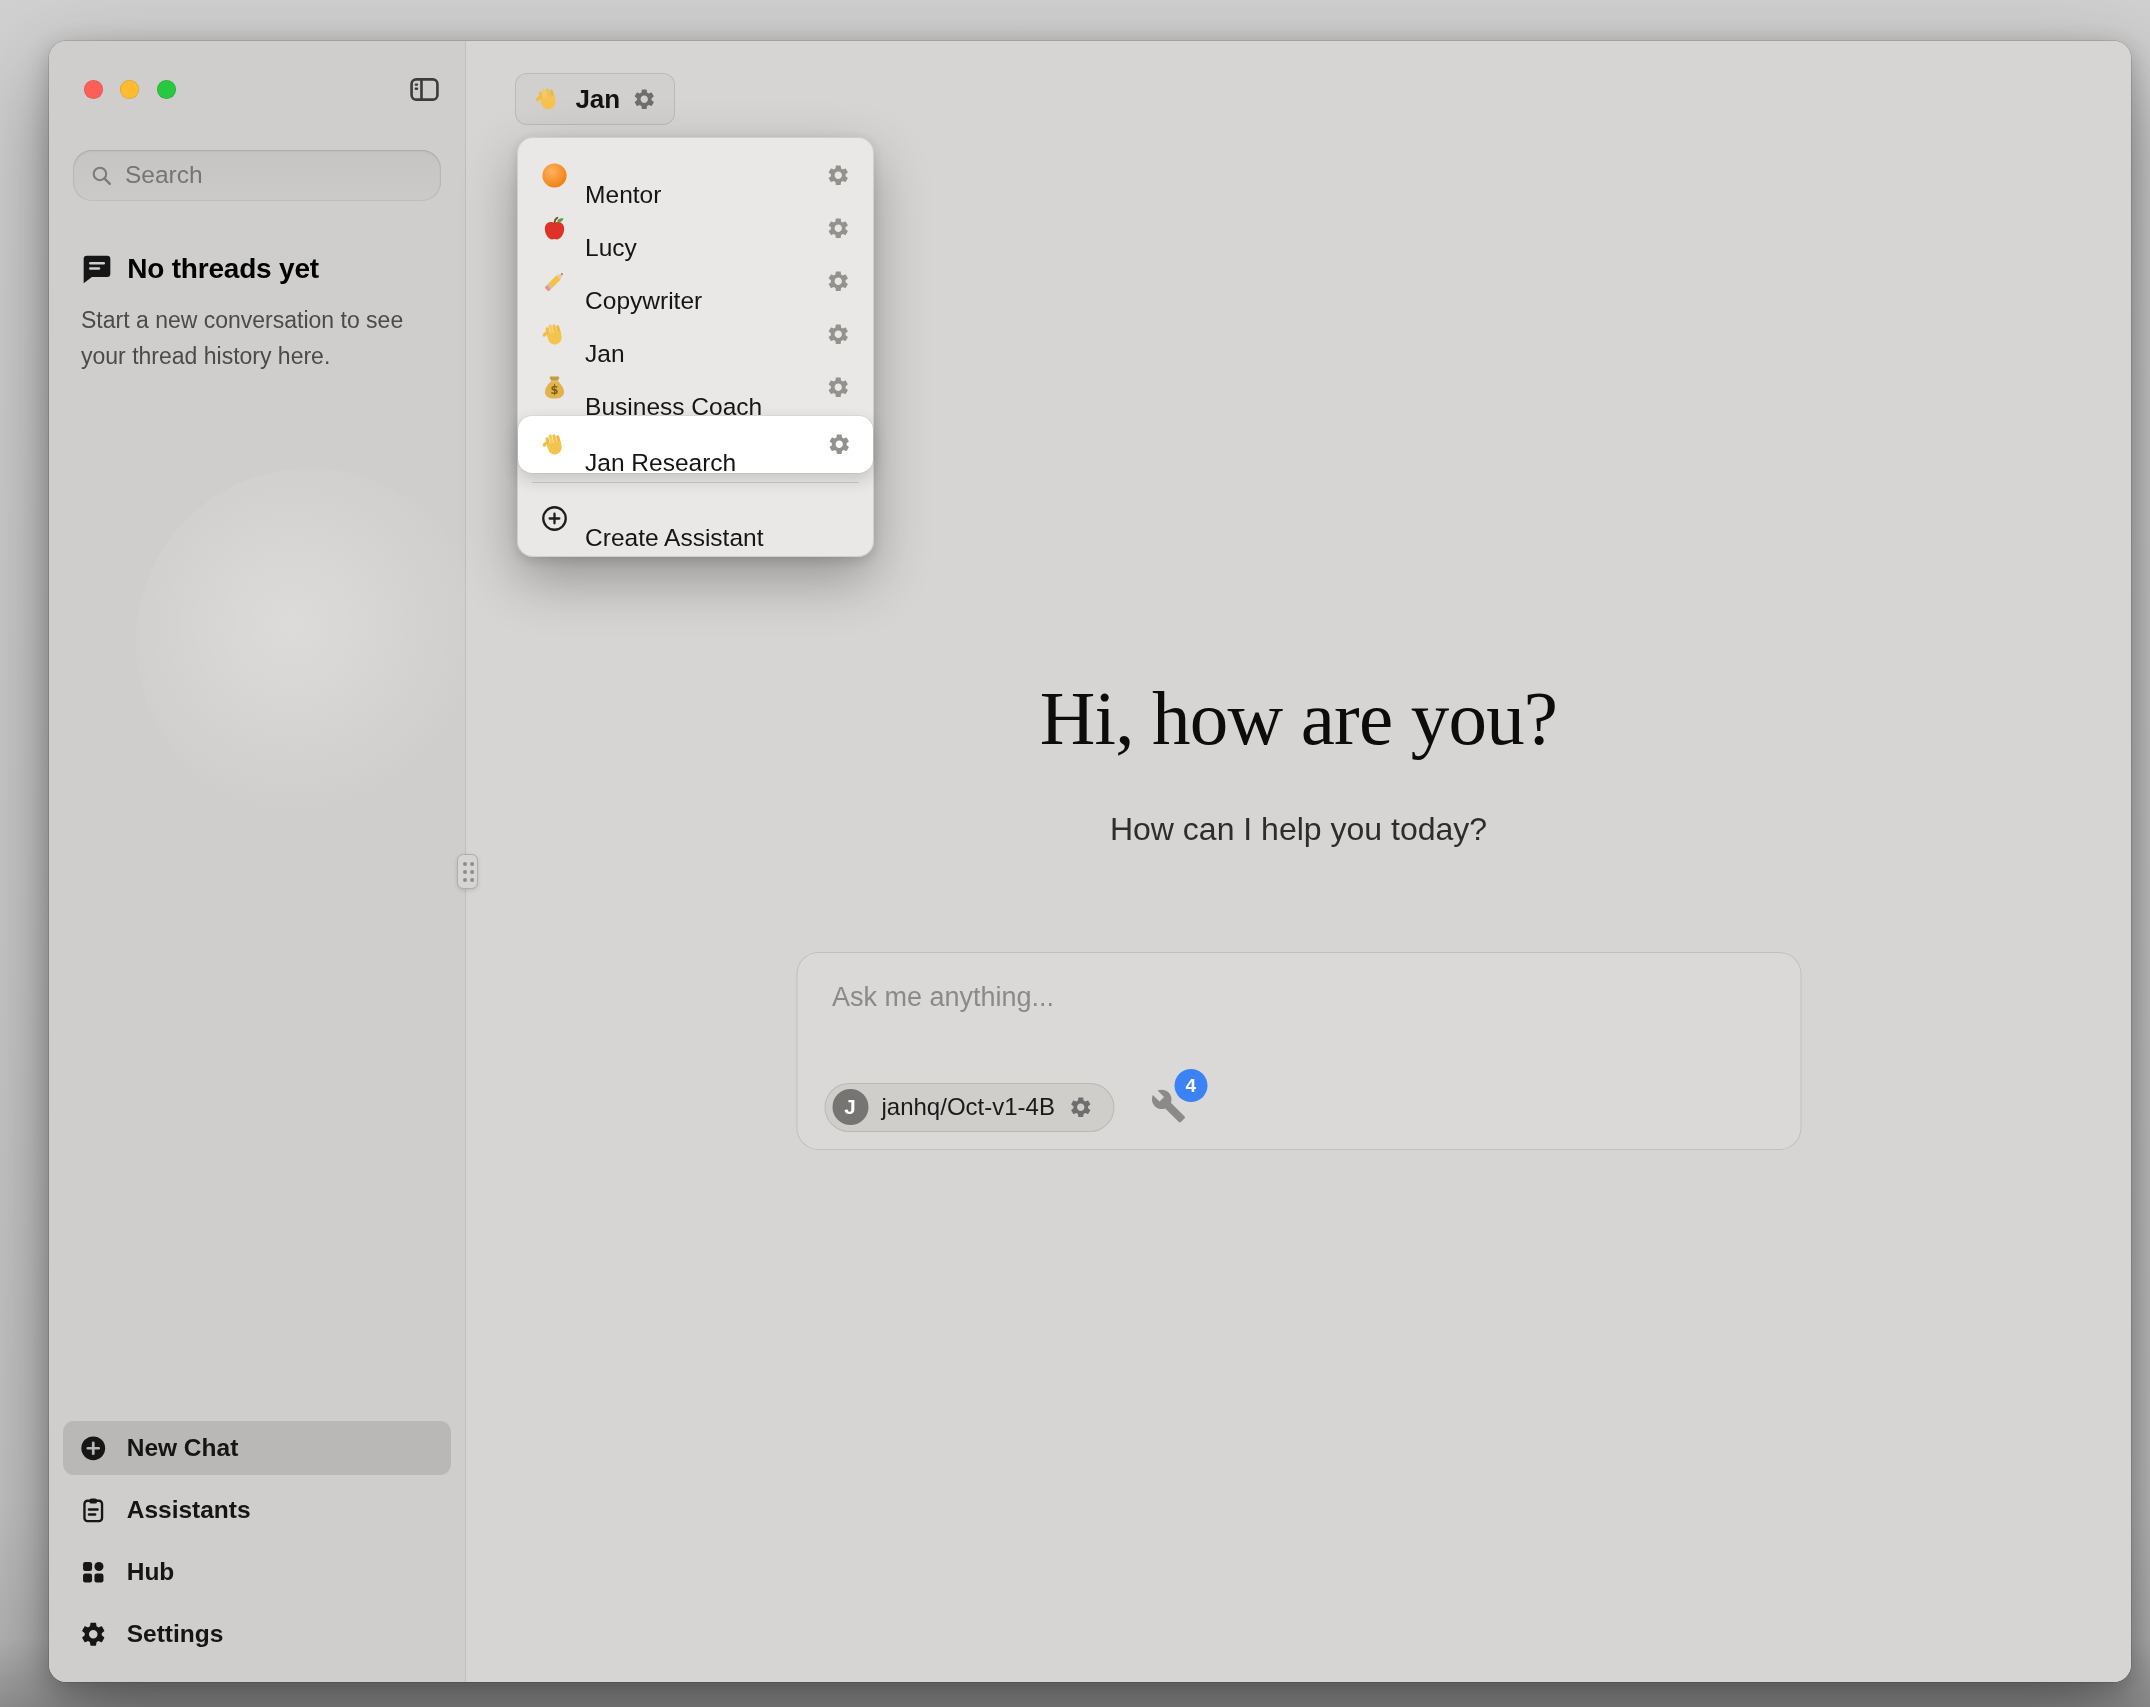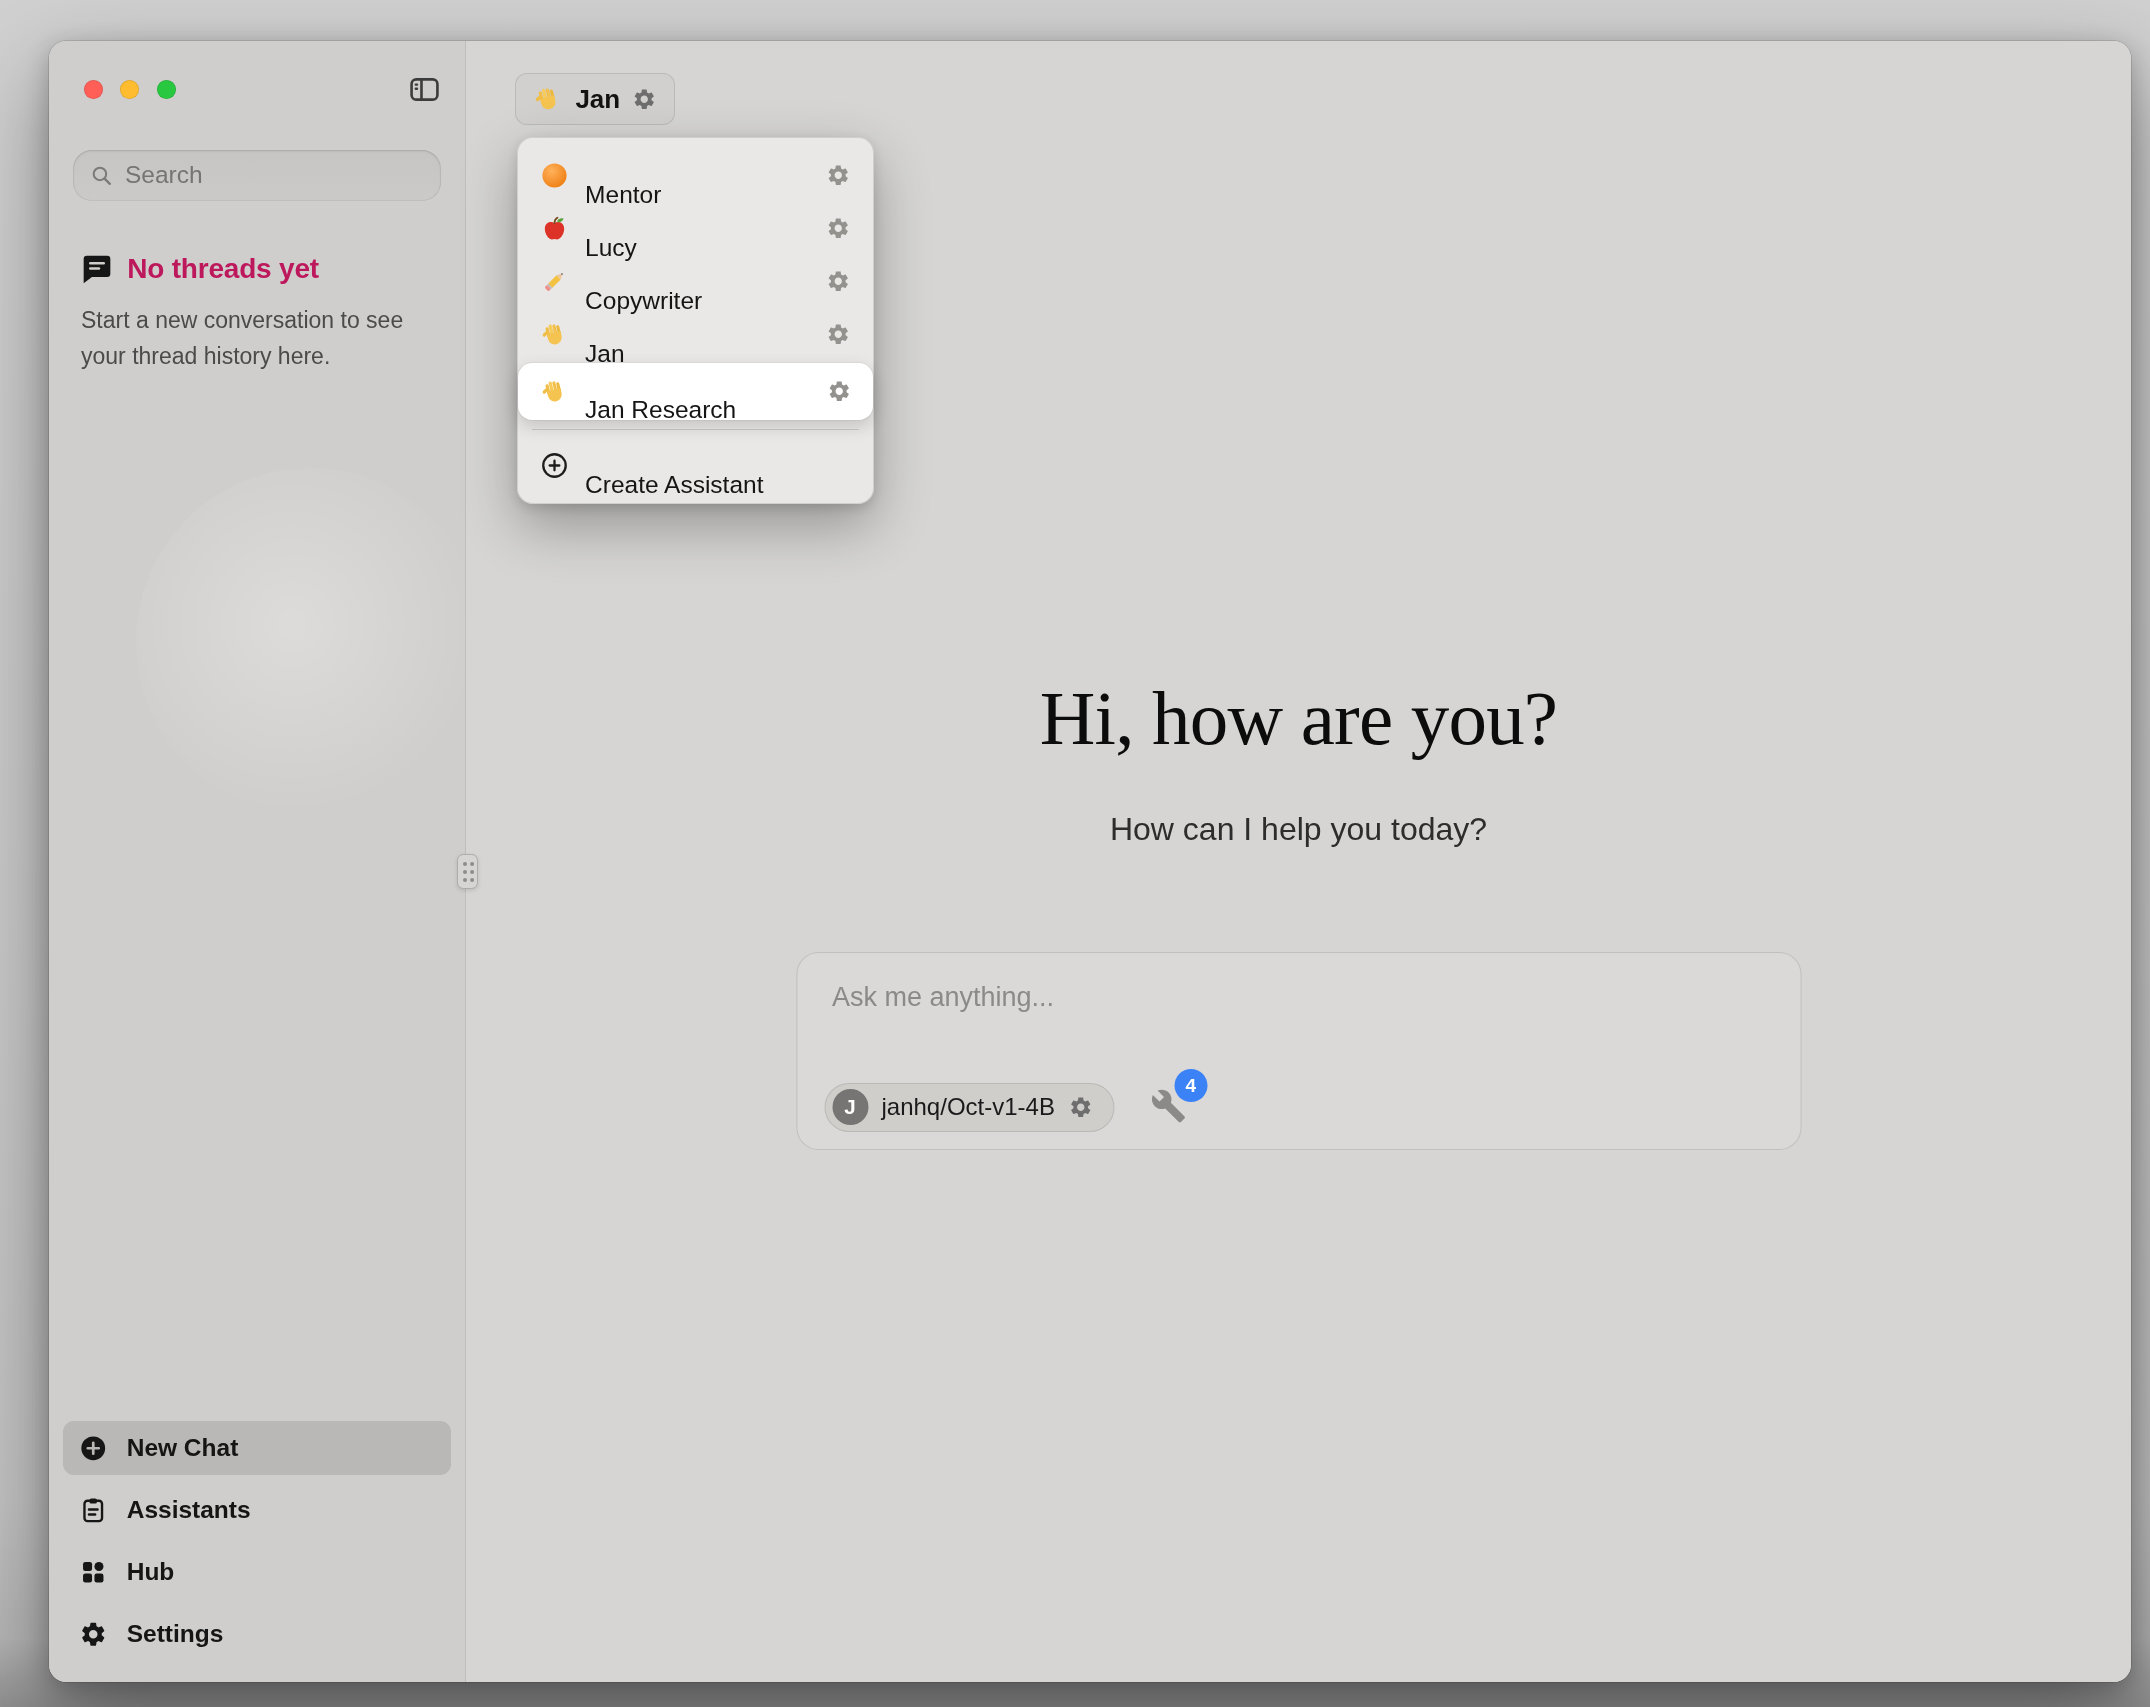--- a/index.html
+++ b/index.html
@@ -48,21 +48,21 @@
   .search-icon { width:25px; height:25px; color:#7b7b7b; flex:0 0 auto; }
   .search input {
     flex:1; background:transparent; border:0; outline:none;
     font-family:inherit; font-size:24.5px; color:#2f2f2f; min-width:0;
   }
   .search input::placeholder { color:#757575; }
 
   .empty { margin:52px 32px 0 32px; position:relative; z-index:1; }
   .empty-title-row { display:flex; align-items:center; gap:14.2px; }
   .chat-icon { width:32px; height:32px; color:#161616; }
-  .empty-title { font-size:28px; font-weight:700; color:#be185d; letter-spacing:-0.2px; }
+  .empty-title { font-size:28px; font-weight:700; color:#000000; letter-spacing:-0.2px; }
   .empty-desc { margin-top:17.4px; font-size:23px; line-height:36px; color:#4b4b4b; max-width:356px; }
 
   .sb-spacer { flex:1; }
 
   .nav { display:flex; flex-direction:column; gap:8px; padding:0 14.2px 20.6px 14.2px; position:relative; z-index:1; }
   .nav-item {
     height:54px; border-radius:11px; display:flex; align-items:center; gap:19px;
     padding:0 16px; font-size:24.5px; font-weight:700; color:#151515; cursor:default;
   }
   .nav-item.active { background:#b9b8b6; }
@@ -352,20 +352,29 @@
         <span class="mi-label">Copywriter</span>
         <svg class="mi-gear" viewBox="0 0 31 31" width="24.5" height="24.5">
             <use href="#s-gear"></use>
           </svg>
       </div>
       <div class="menu-item">
         <svg class="mi-icon" viewBox="0 0 37 37" width="29" height="29">
             <use href="#s-wave"></use>
           </svg>
         <span class="mi-label">Jan</span>
+        <svg class="mi-gear" viewBox="0 0 31 31" width="24.5" height="24.5">
+            <use href="#s-gear"></use>
+          </svg>
+      </div>
+      <div class="menu-item">
+        <svg class="mi-icon" viewBox="0 0 37 37" width="29" height="29">
+            <use href="#s-money"></use>
+          </svg>
+        <span class="mi-label">Business Coach</span>
         <svg class="mi-gear" viewBox="0 0 31 31" width="24.5" height="24.5">
             <use href="#s-gear"></use>
           </svg>
       </div>
       <div class="menu-item selected">
         <svg class="mi-icon" viewBox="0 0 37 37" width="29" height="29">
             <use href="#s-wave"></use>
           </svg>
         <span class="mi-label">Jan Research</span>
         <svg class="mi-gear" viewBox="0 0 31 31" width="24.5" height="24.5">

